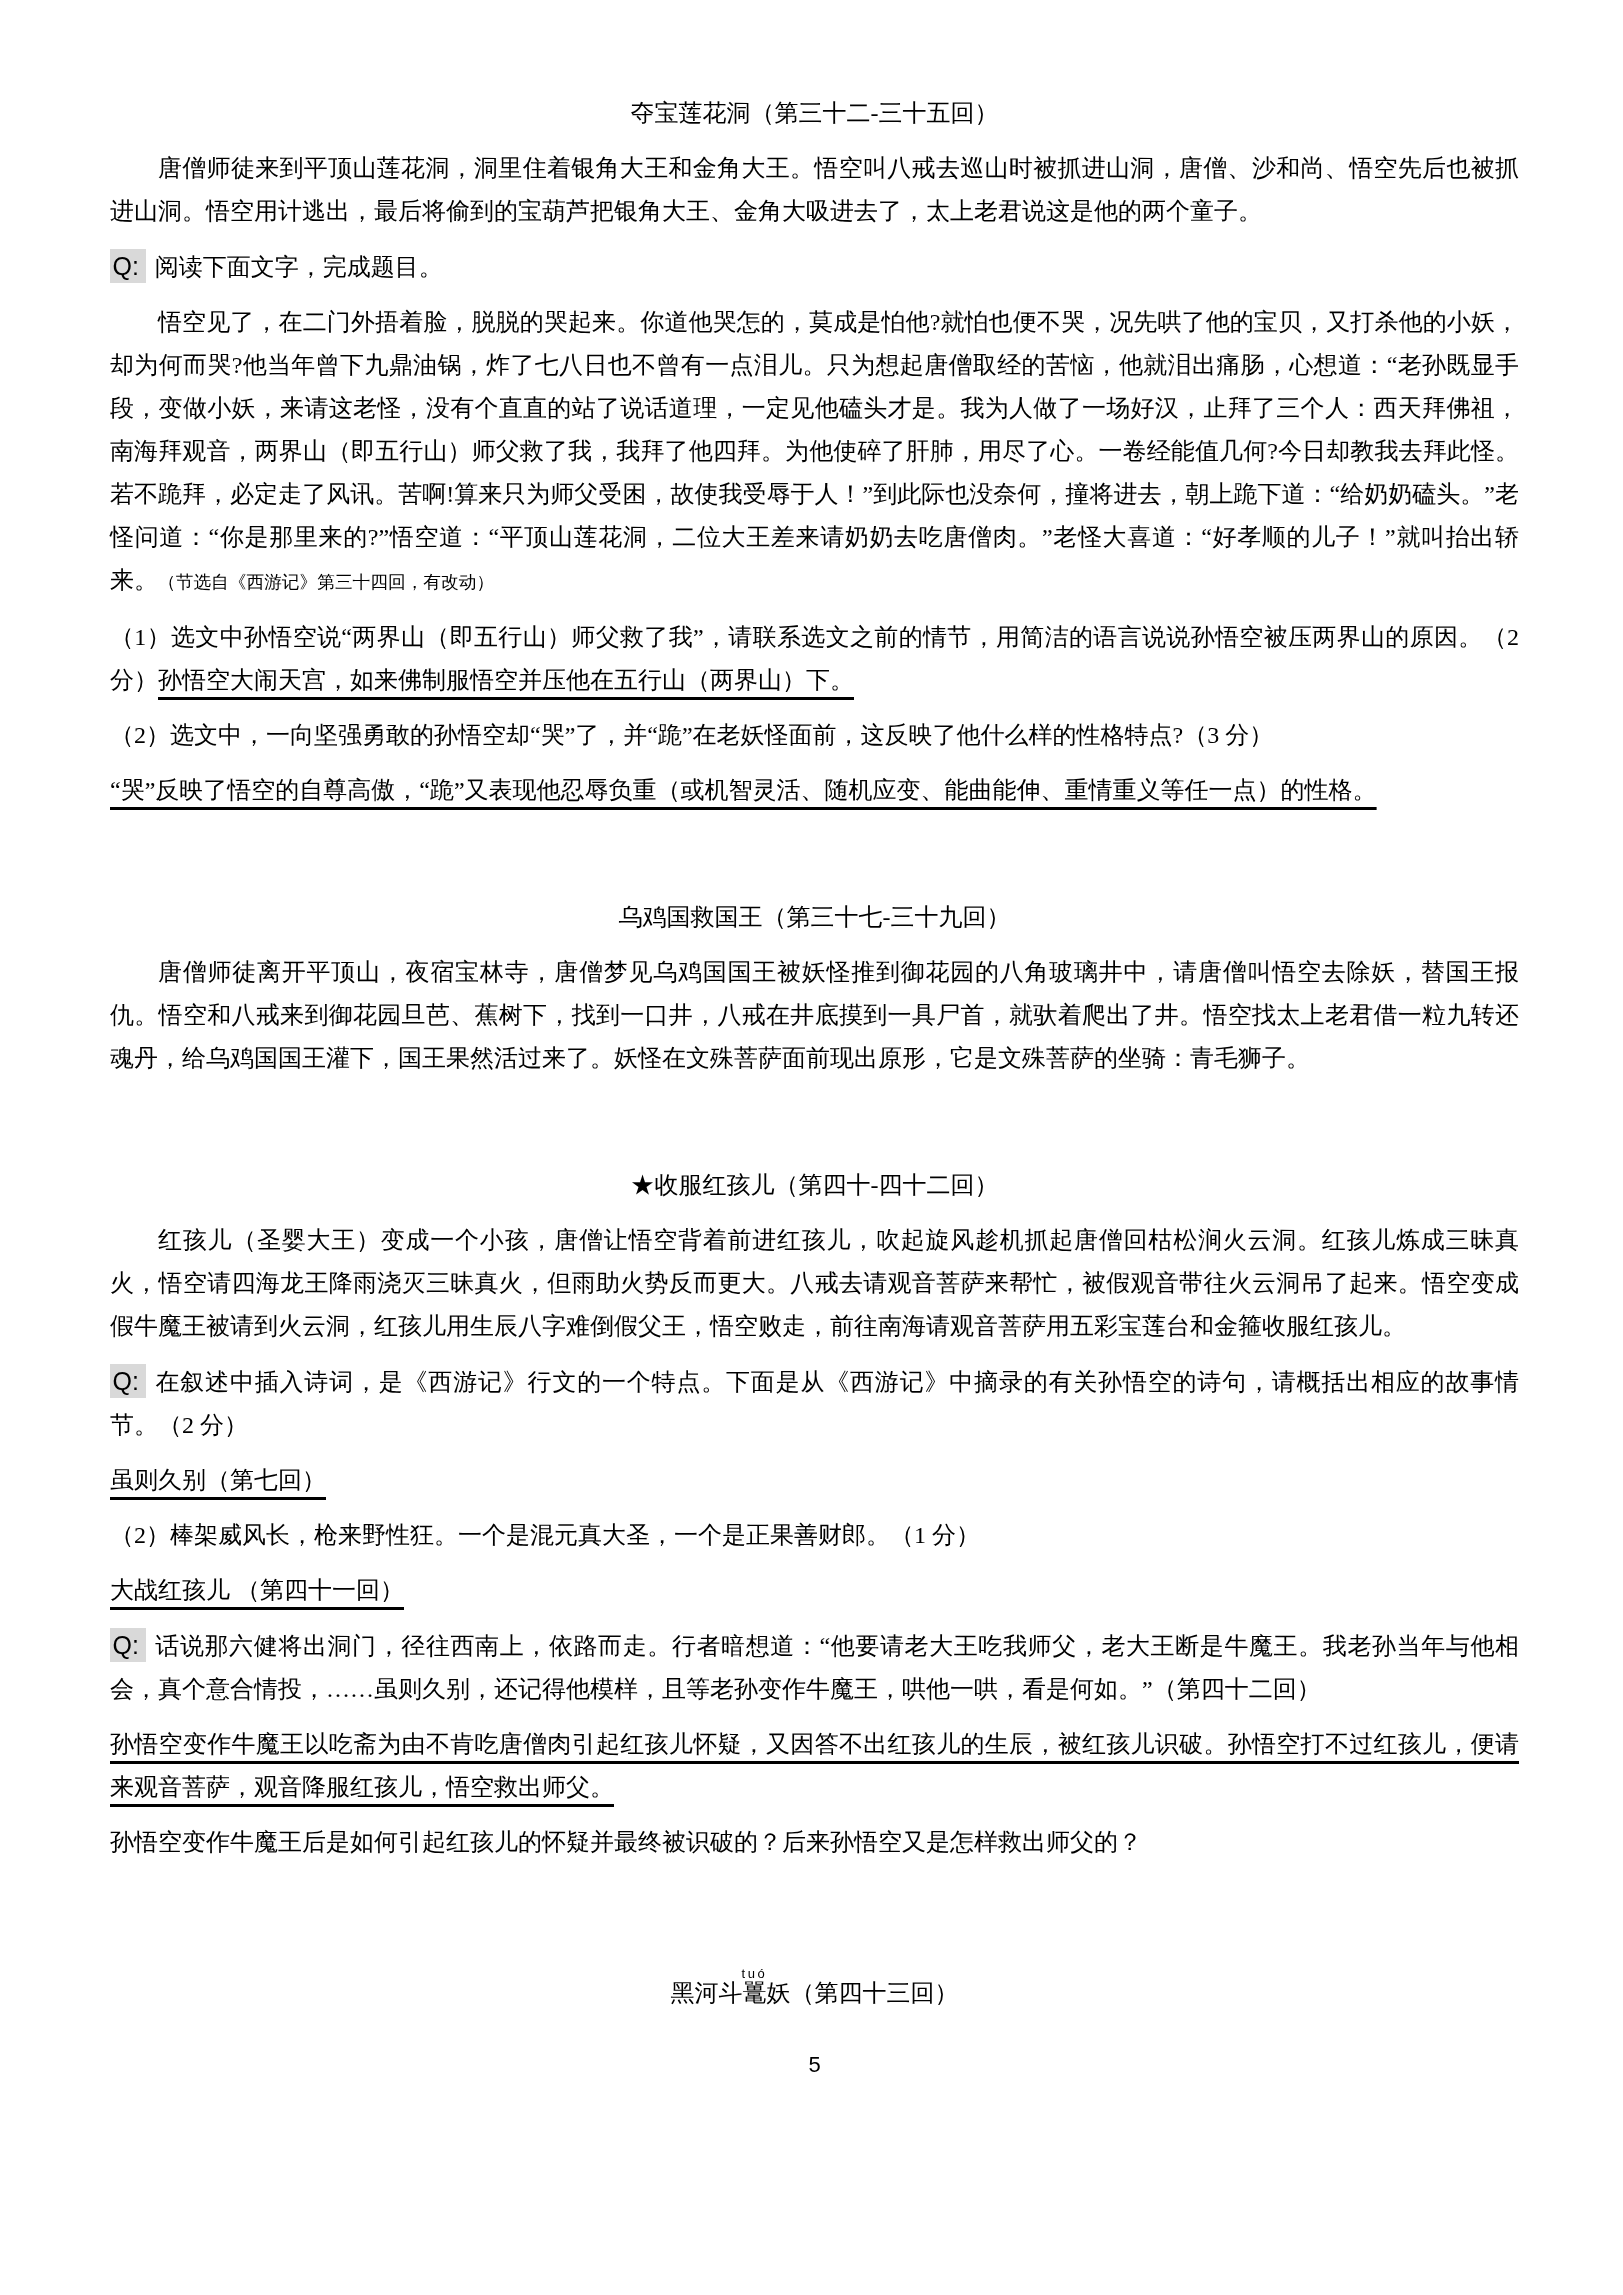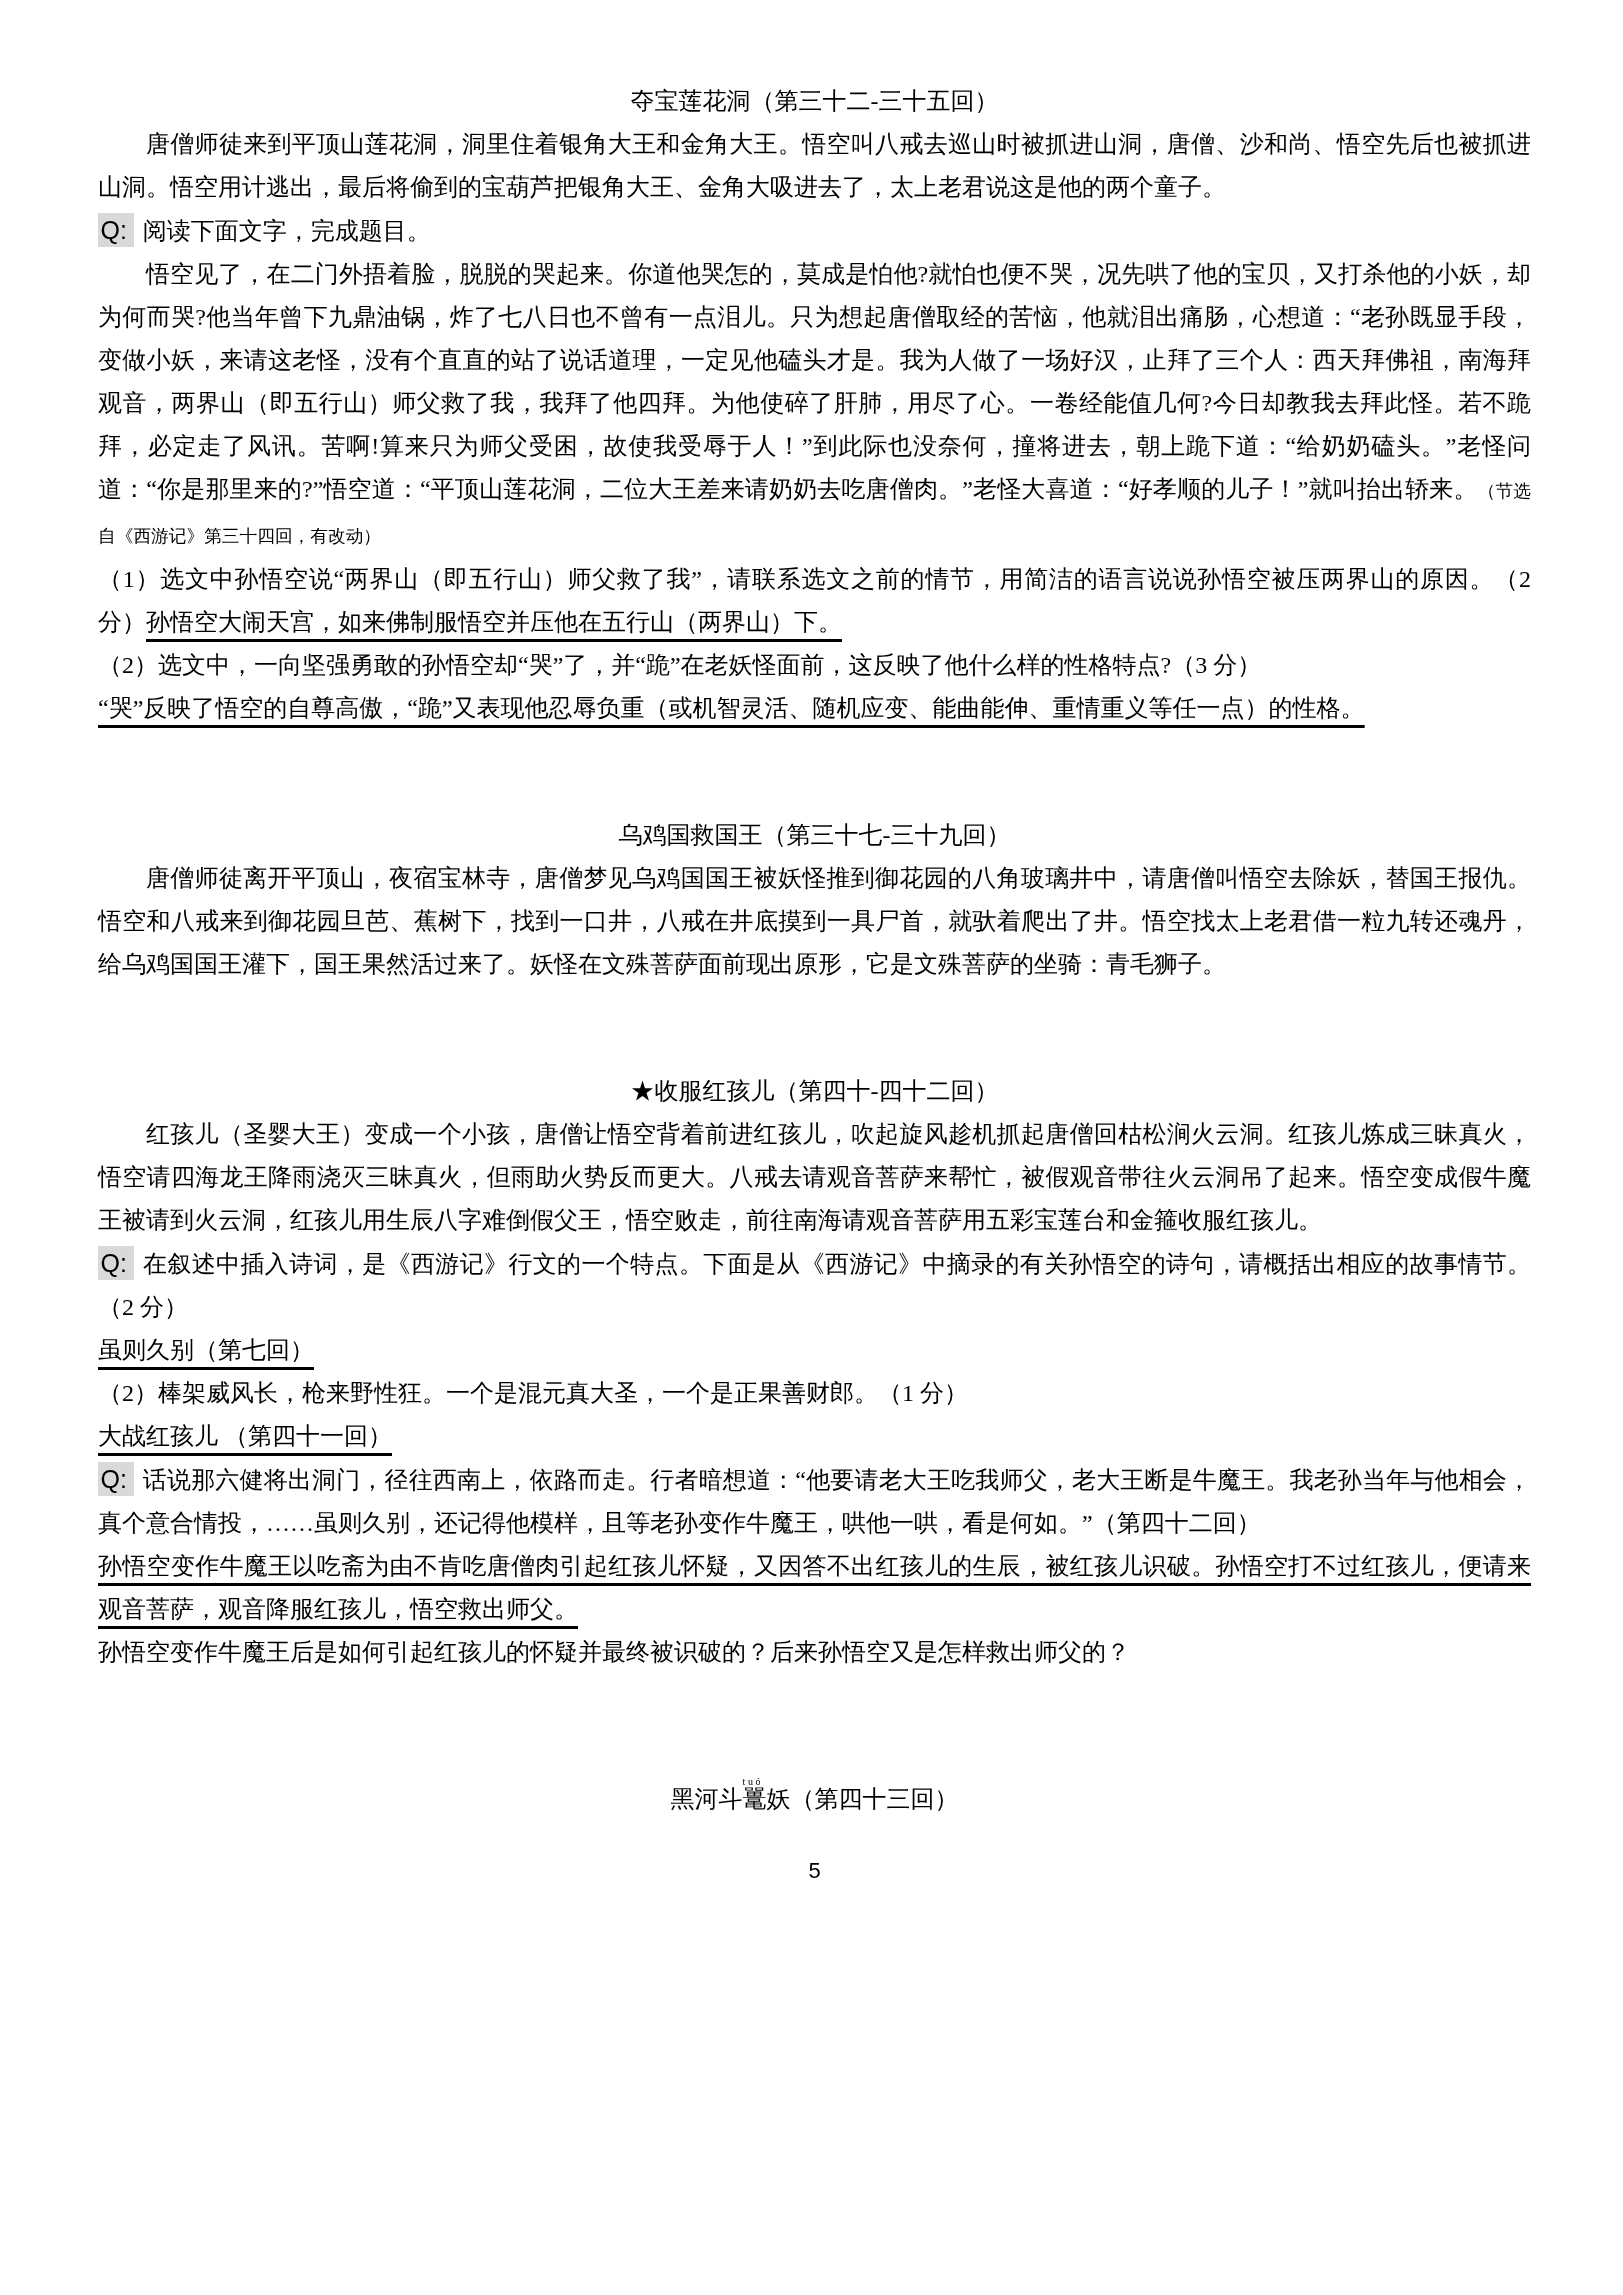--- a/index.html
+++ b/index.html
@@ -3,43 +3,43 @@
 <meta charset="utf-8">
 <style>
   html,body{margin:0;padding:0;background:#ffffff;}
   body{
     width:1623px;height:2295px;
     font-family:"Liberation Serif","DejaVu Serif",serif;
     font-size:24px;line-height:43px;color:#000;
     position:relative;overflow:hidden;
   }
   .page{box-sizing:border-box;padding:80px 92px 0 98px;}
-  p{margin:0;text-align:justify;}
+  p{margin:12px;text-align:justify;}
   .indent{text-indent:2em;}
   .title{text-align:center;text-indent:0;}
   .gap-lg{margin-top:84px;}
   .gap-xl{margin-top:103px;}
   .q-badge{
     background:#d9d9d9;
     font-family:"Liberation Sans","DejaVu Sans",sans-serif;
     font-size:25px;
     padding:2.6px 6.5px 2.6px 2.6px;
     margin-right:9.2px;
   }
   .ans{
     text-decoration:underline;
     text-decoration-thickness:2.6px;
     text-underline-offset:8.5px;
     text-decoration-color:#000;
   }
   .note{font-size:17.7px;}
   ruby rt{
-    font-size:10px;line-height:1;
+    font-size:13px;line-height:1;
     letter-spacing:2.6px;
-    font-family:Liberation Serif, serif;
+    font-family:Liberation Sans, sans-serif;
     text-align:left;
   }
   .pagenum{
     text-align:center;margin-top:27.5px;
     font-family:"Liberation Sans","DejaVu Sans",sans-serif;font-size:22px;
   }
 </style>
 </head>
 <body>
 

